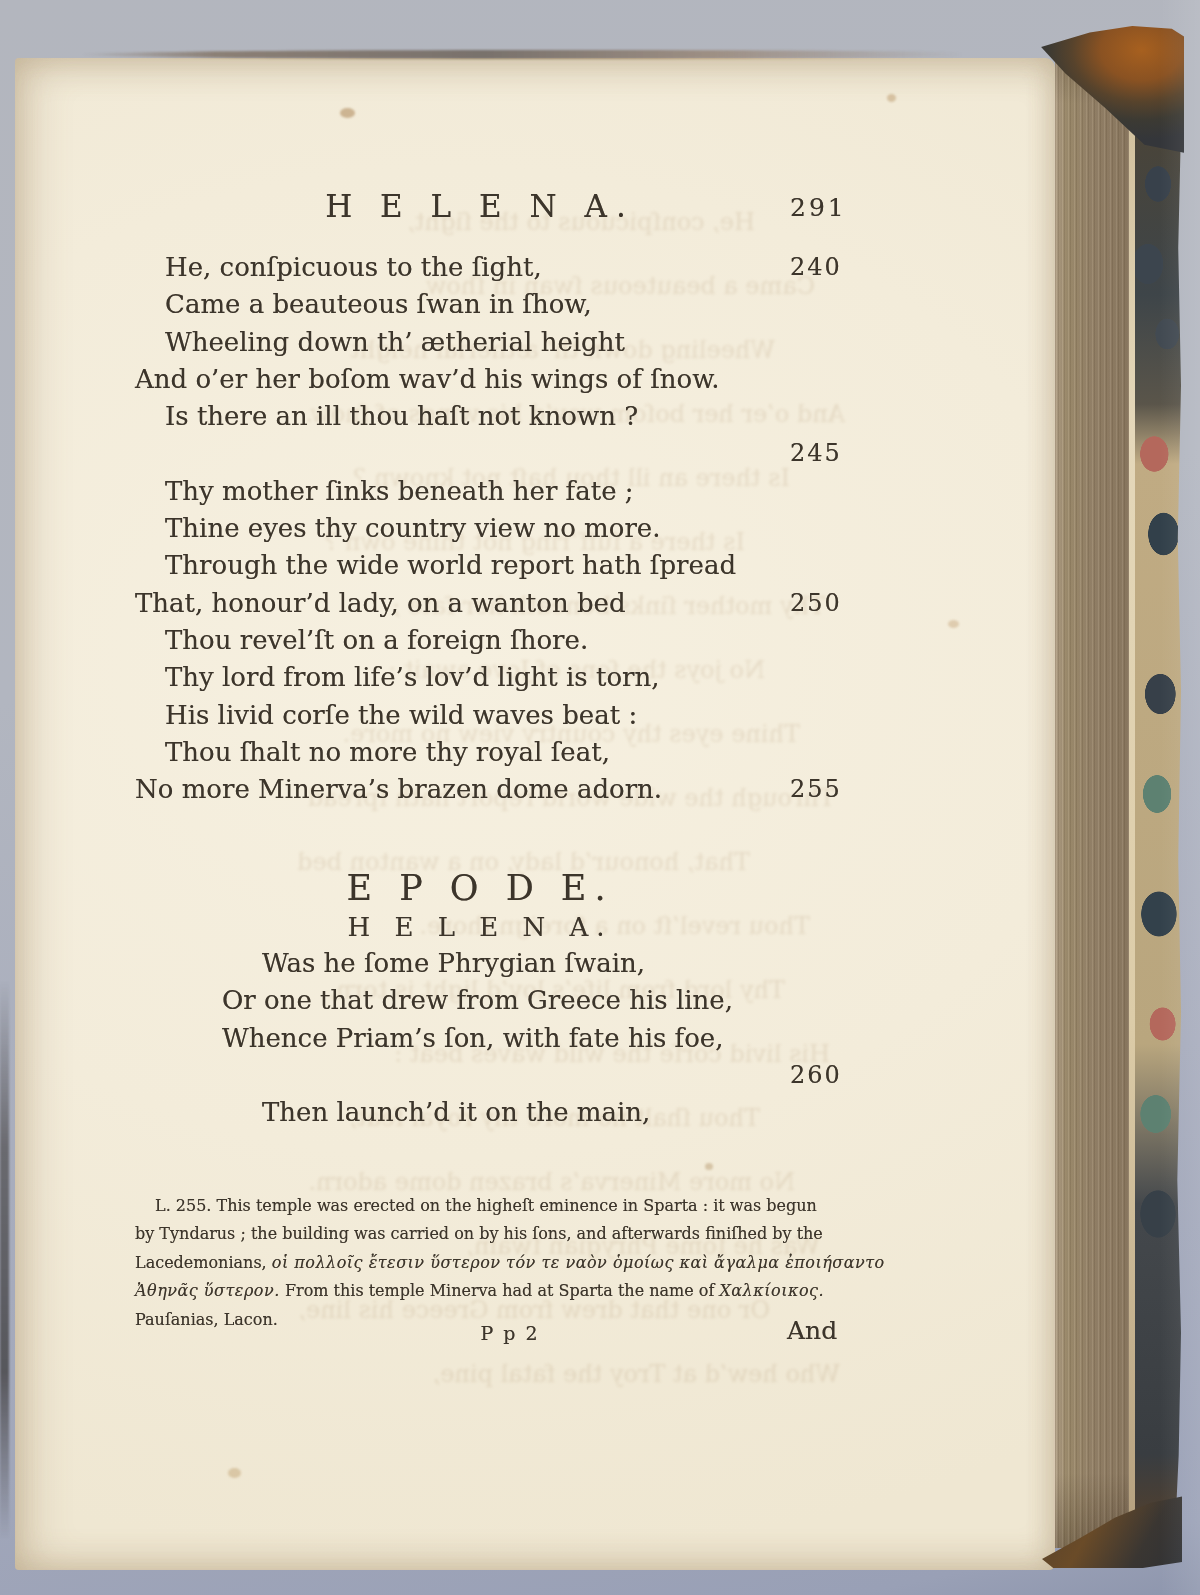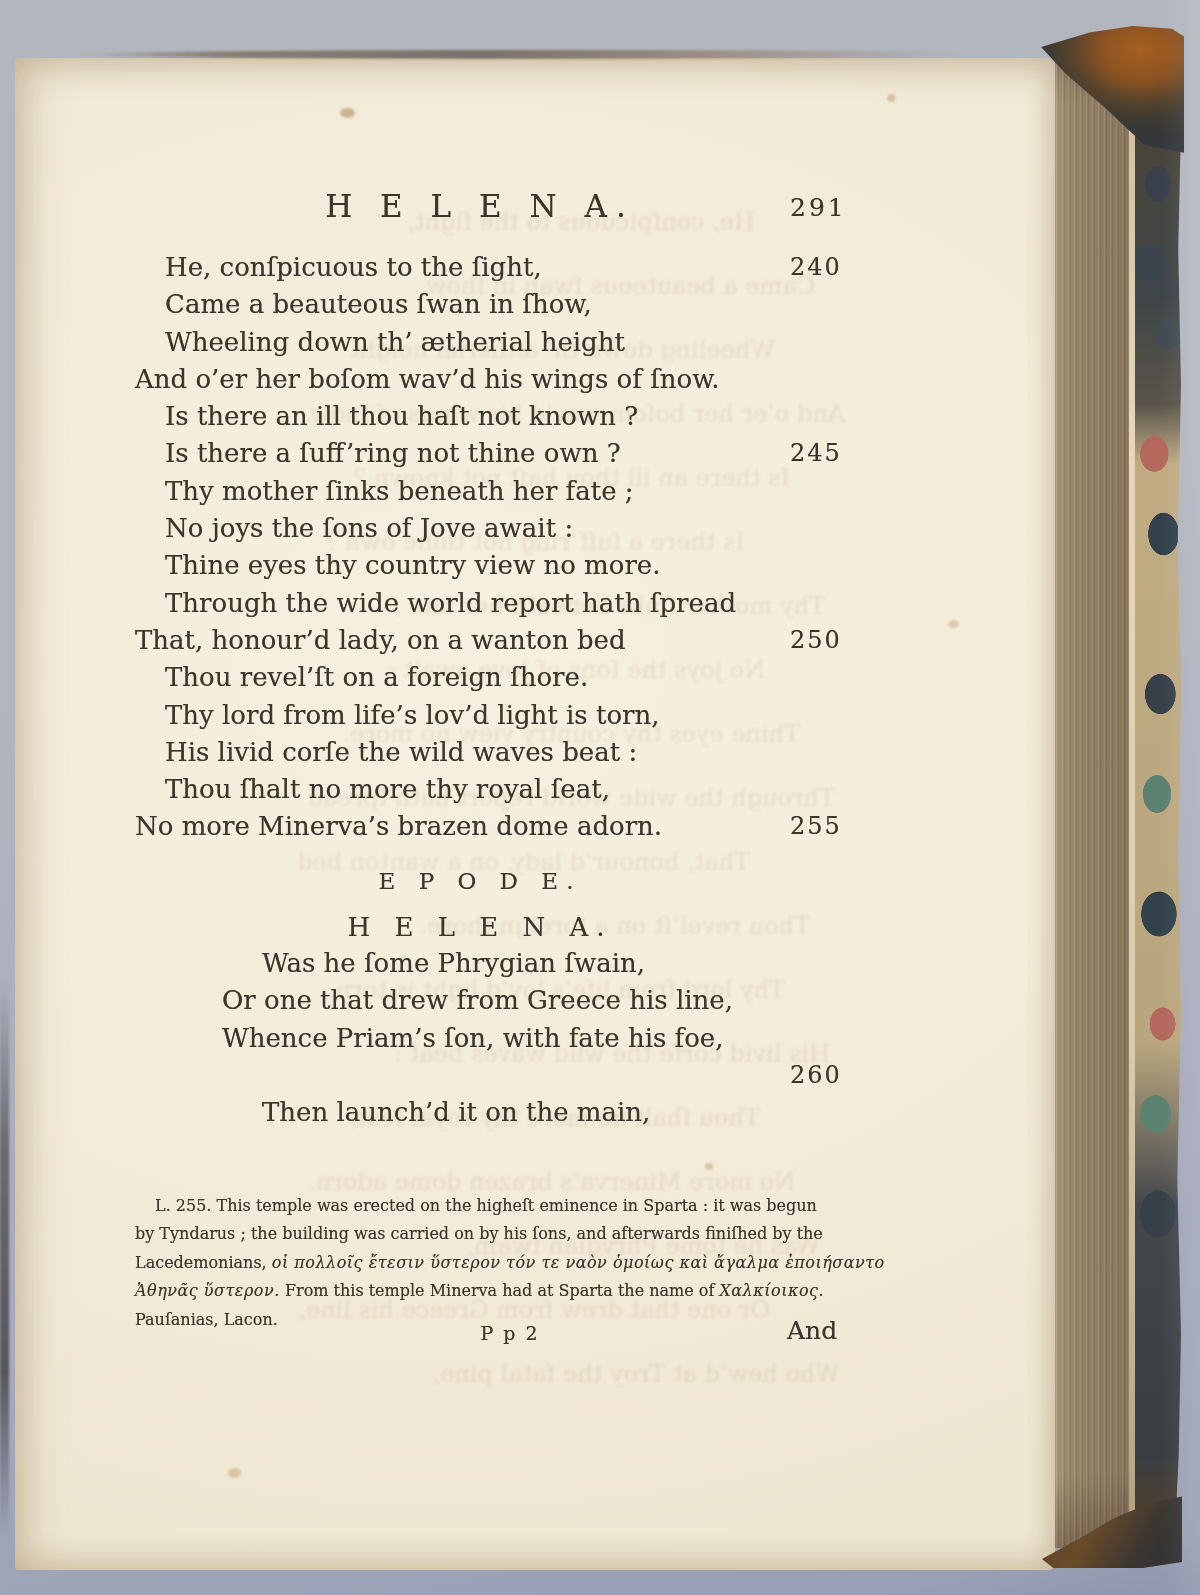--- a/index.html
+++ b/index.html
@@ -34,21 +34,21 @@
 
   
   .poem{position:absolute;left:120px;top:194px;width:740px;}
   .epode-sec{top:890px;}
   .vline{position:relative;height:37.3px;font-size:26px;white-space:nowrap;}
   .vtext{display:inline-block;}
   .ind0{margin-left:0;} .ind1{margin-left:30px;} .ind2{margin-left:87px;} .ind3{margin-left:127px;}
   .lnum{position:absolute;left:655px;top:1px;font-size:24px;letter-spacing:2px;}
 
   .epode-heading{position:absolute;left:120px;top:810px;width:690px;text-align:center;
-    font-size:23px;letter-spacing:8px;}
+    font-size:35px;letter-spacing:8px;}
   .speaker-heading{position:absolute;left:120px;top:854px;width:690px;text-align:center;
     font-size:26px;letter-spacing:8px;}
 
   
   .footnote{position:absolute;left:120px;top:1134px;width:748px;font-size:16px;}
   .fn-line{line-height:28.4px;white-space:nowrap;}
   .fn-line:first-child{text-indent:20px;}
   .greek{font-style:italic;letter-spacing:.5px;}
 
   
@@ -137,23 +137,22 @@
       <span class="running-title">H E L E N A.</span>
       <span class="page-number">291</span>
     </div>
 
     <div id="poem" class="poem">
         <div class="vline"><span class="vtext ind1">He, conſpicuous to the ſight,</span><span class="lnum">240</span></div>
         <div class="vline"><span class="vtext ind1">Came a beauteous ſwan in ſhow,</span></div>
         <div class="vline"><span class="vtext ind1">Wheeling down th’ ætherial height</span></div>
         <div class="vline"><span class="vtext ind0">And o’er her boſom wav’d his wings of ſnow.</span></div>
         <div class="vline"><span class="vtext ind1">Is there an ill thou haſt not known ?</span></div>
-        <div class="vline"><span class="vtext ind1">Is there a ſuff’ring not thine own ?</span><span class="lnum">245</span></div>
+        <div class="vline"><span class="lnum">245</span></div>
         <div class="vline"><span class="vtext ind1">Thy mother ſinks beneath her fate ;</span></div>
-        <div class="vline"><span class="vtext ind1">No joys the ſons of Jove await :</span></div>
         <div class="vline"><span class="vtext ind1">Thine eyes thy country view no more.</span></div>
         <div class="vline"><span class="vtext ind1">Through the wide world report hath ſpread</span></div>
         <div class="vline"><span class="vtext ind0">That, honour’d lady, on a wanton bed</span><span class="lnum">250</span></div>
         <div class="vline"><span class="vtext ind1">Thou revel’ſt on a foreign ſhore.</span></div>
         <div class="vline"><span class="vtext ind1">Thy lord from life’s lov’d light is torn,</span></div>
         <div class="vline"><span class="vtext ind1">His livid corſe the wild waves beat :</span></div>
         <div class="vline"><span class="vtext ind1">Thou ſhalt no more thy royal ſeat,</span></div>
         <div class="vline"><span class="vtext ind0">No more Minerva’s brazen dome adorn.</span><span class="lnum">255</span></div>
       </div>
 

